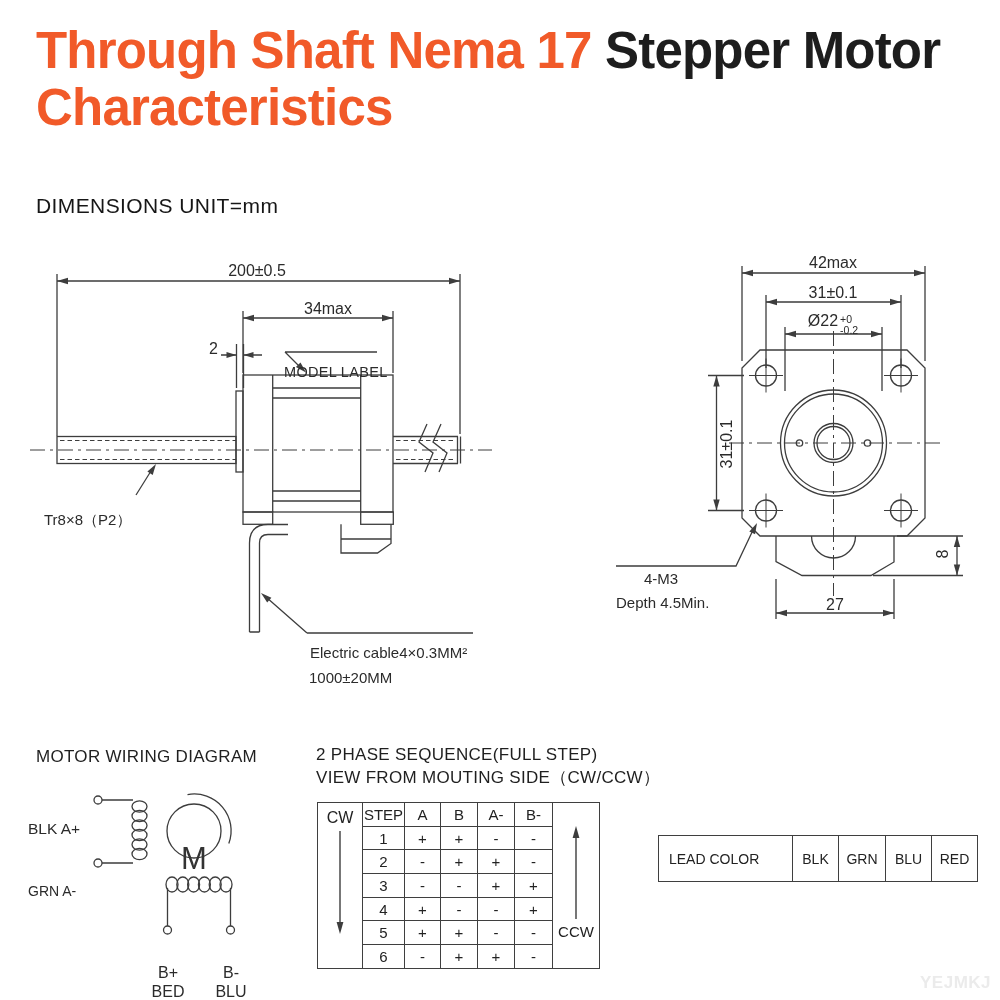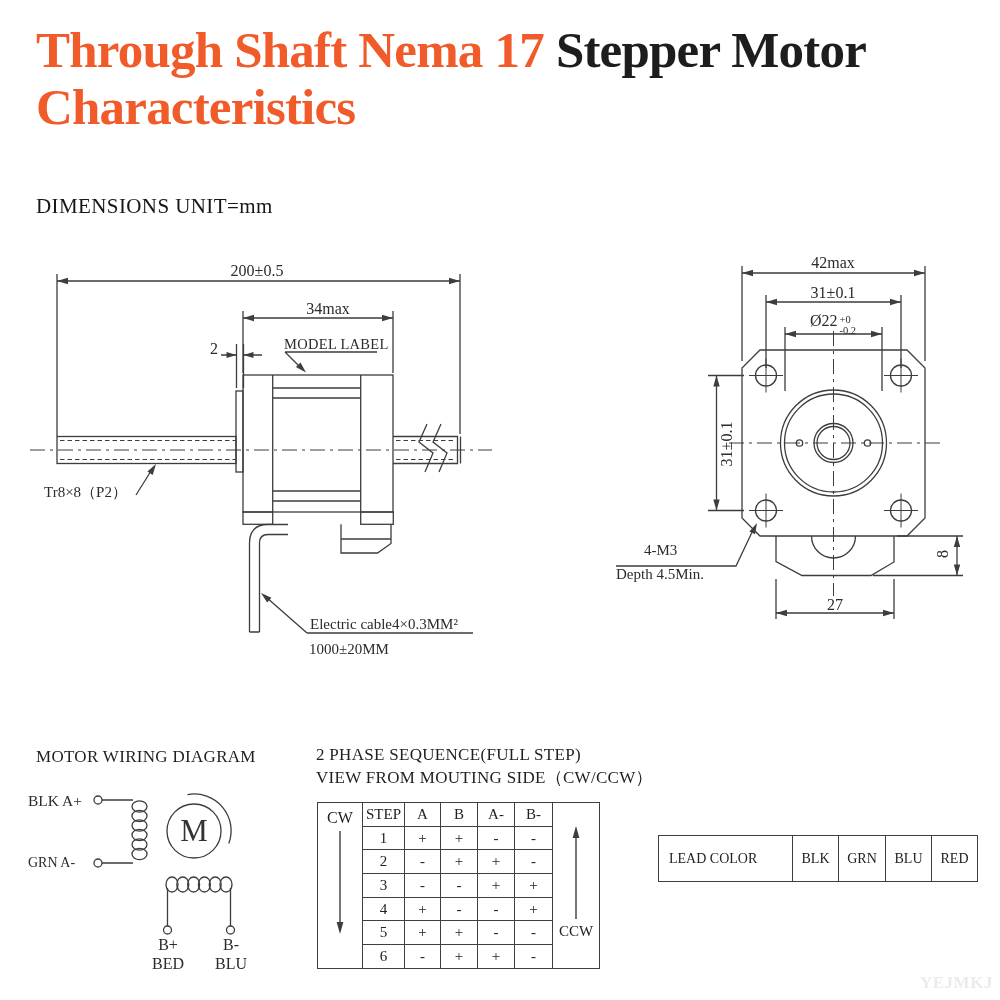--- a/index.html
+++ b/index.html
@@ -1,26 +1,26 @@
 <!DOCTYPE html>
 <html><head>
 <meta charset="utf-8">
 <style>
   * { margin:0; padding:0; box-sizing:border-box; }
   html,body { background:#fff; }
   .page {
     position:relative; width:1000px; height:1000px; background:#ffffff;
-    font-family:Liberation Serif, serif; color:#232323; overflow:hidden;
+    font-family:Liberation Sans, sans-serif; color:#232323; overflow:hidden;
   }
   .title { position:absolute; left:36px; top:22px; font-weight:bold; font-size:51px; line-height:57px; letter-spacing:-0.8px; }
   .title .orange { color:#F15A29; }
   .title .dark { color:#1d1d1d; }
   .dims-note { position:absolute; left:36px; top:194px; font-size:21px; letter-spacing:0.4px; color:#161616; }
   .draw-svg { position:absolute; left:0; top:0; width:1000px; height:1000px; }
-  .lbl { position:absolute; font-size:15px; color:#2b2b2b; white-space:nowrap; }
+  .lbl { position:absolute; font-size:15px; color:#2b2b2b; white-space:nowrap;margin-top:28px; }
   .dim { position:absolute; font-size:16px; color:#2b2b2b; white-space:nowrap; text-align:center; }
   .rot { transform:rotate(-90deg); transform-origin:center center; }
   .tolstack { display:inline-flex; flex-direction:column; font-size:10.5px; line-height:10.5px; margin-left:2px; vertical-align:3px; text-align:left; }
   .sec-head { position:absolute; font-size:17px; letter-spacing:0.3px; color:#1f1f1f; white-space:nowrap; }
   table { border-collapse:collapse; position:absolute; table-layout:fixed; }
   td { border:1.4px solid #3f3f3f; text-align:center; font-size:15px; color:#222; padding:0; }
   .phase-table { left:317px; top:802px; width:282px; height:167px; }
   .phase-table td.h { font-size:15px; }
   .cw-cell, .ccw-cell { vertical-align:top; }
   .cw-cell .inner, .ccw-cell .inner { display:flex; flex-direction:column; align-items:center; height:100%; }

